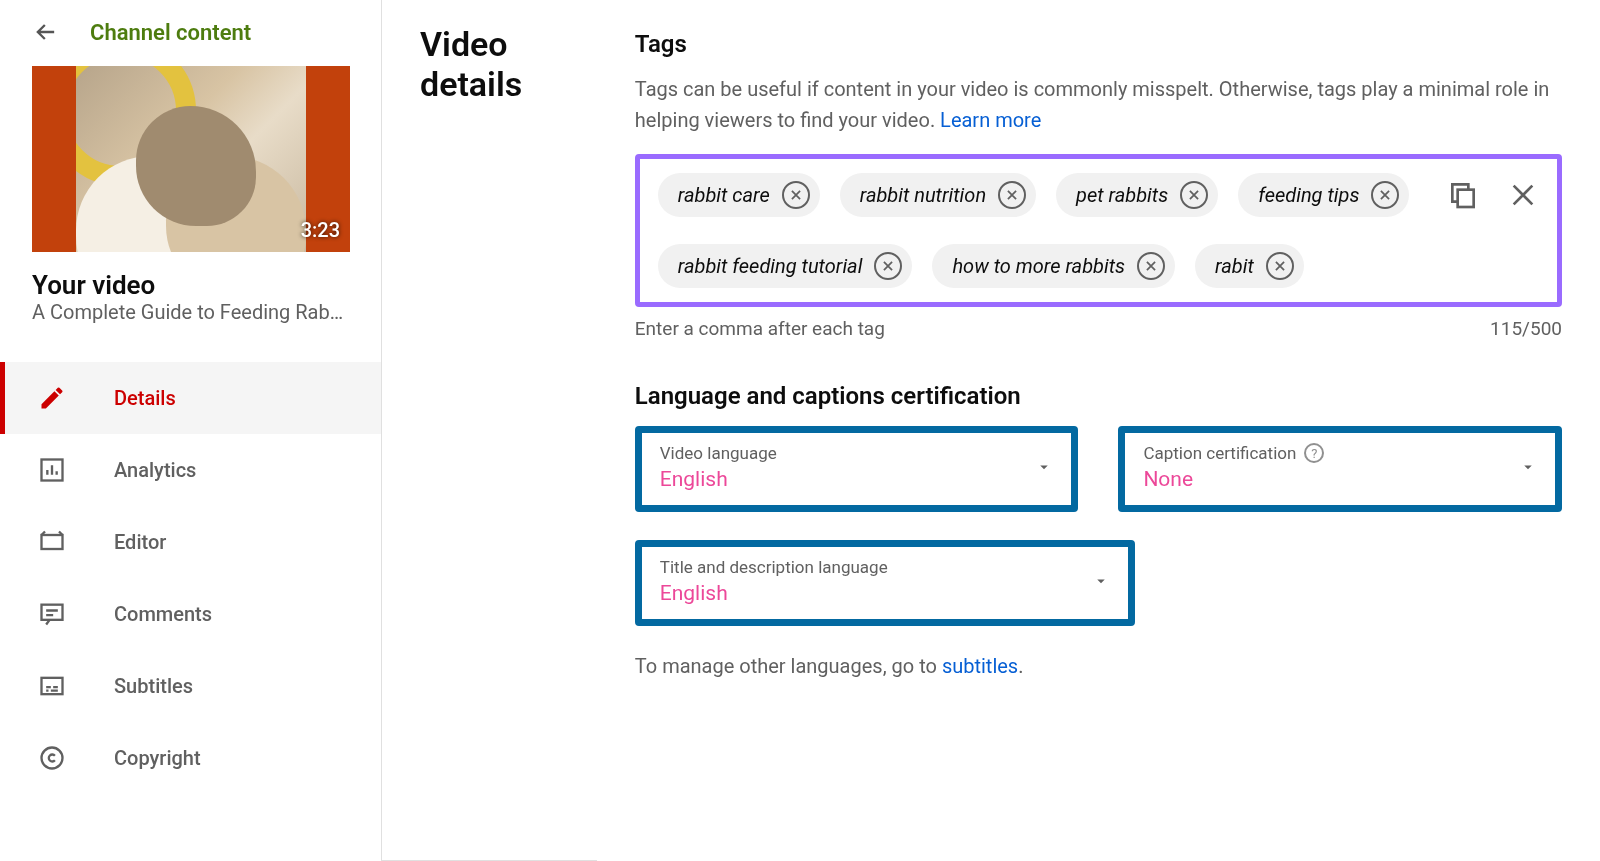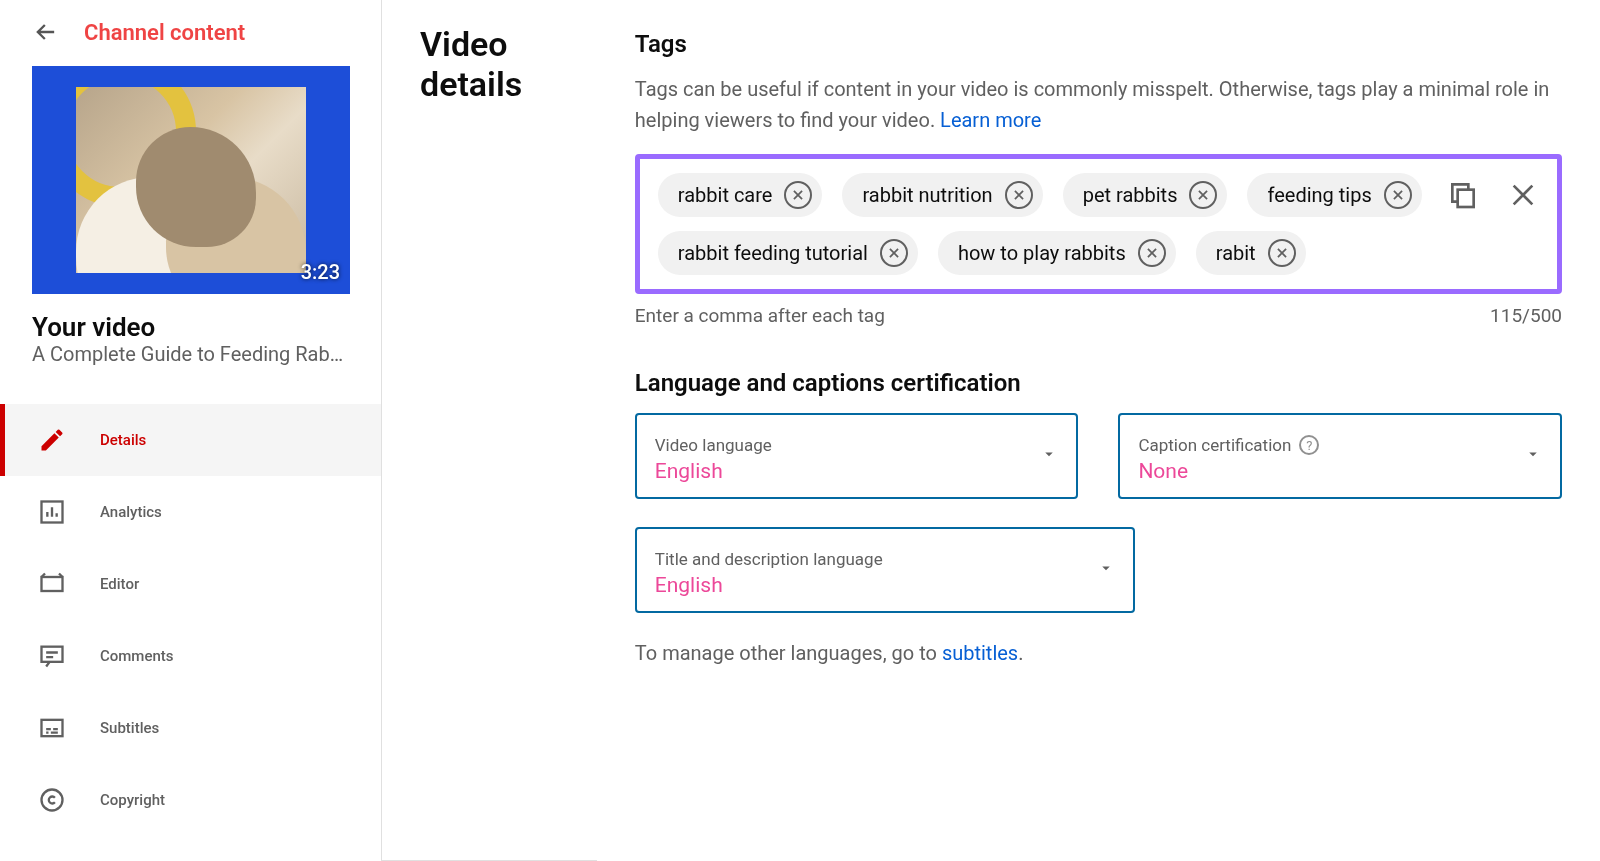--- a/index.html
+++ b/index.html
@@ -19,26 +19,26 @@
     flex-direction: column;
     padding-top: 18px;
   }
   .sidebar-header {
     display: flex;
     align-items: center;
     gap: 24px;
     padding: 0 32px 20px 32px;
   }
   .back-icon { width: 28px; height: 28px; color:#555; flex-shrink:0; }
-  .channel-title { font-size: 22px; font-weight: 600; color:#ef4444; }
+  .channel-title { font-size: 22px; font-weight: 600; color:#4d7c0f;margin-left:6px; }
   .thumbnail {
     margin: 0 32px 18px 32px;
     width: 318px;
-    height: 228px;
-    background: #1d4ed8;
+    height: 186px;
+    background: #c2410c;
     position: relative;
     display:flex;
     align-items:center;
     justify-content:center;
   }
   .thumb-img {
     width: 230px;
     height: 186px;
     background: linear-gradient(135deg,#b7a58b 0%, #d8c4a4 40%, #e8dcc8 60%, #c9b9a0 100%);
     position:relative;
@@ -66,23 +66,23 @@
     text-shadow: 0 0 4px rgba(0,0,0,.8);
   }
   .your-video { padding: 0 32px 10px 32px; }
   .your-video-label { font-size: 26px; font-weight: 600; margin-bottom: 0; }
   .your-video-title { font-size: 20px; color:#606060; white-space:nowrap; overflow:hidden; text-overflow:ellipsis; }
   .nav { margin-top: 28px; display:flex; flex-direction:column; }
   .nav-item {
     display:flex; align-items:center;
     height: 72px;
     padding: 0 32px 0 38px;
-    gap: 34px;
+    gap: 48px;
     cursor:pointer;
-    font-size: 15px;
+    font-size: 20px;
     font-weight: 500;
     color:#606060;
   }
   .nav-item.active {
     background:#f5f5f5;
     color:#c00;
     position:relative;
   }
   .nav-item.active::before{
     content:"";
@@ -116,22 +116,23 @@
     border: 5px solid #9a6bff;
     border-radius: 4px;
     padding: 14px 18px 14px 18px;
     display:flex;
     gap: 14px;
     align-items:flex-start;
     margin-bottom: 10px;
     max-width: 1040px;
   }
   .tags-wrap {
-    display:flex; flex-wrap:wrap; gap: 14px 20px;
+    display:flex; flex-wrap:wrap; gap: 27px 20px;
     flex:1;
+    font-style:italic;
   }
   .tag-chip {
     display:inline-flex; align-items:center;
     background:#f1f1f1;
     border-radius: 999px;
     padding: 8px 10px 8px 20px;
     font-size: 20px;
     color:#0d0d0d;
     gap: 12px;
   }
@@ -146,23 +147,23 @@
   }
   .tag-x svg { width:14px; height:14px; }
   .tags-actions { display:flex; gap: 28px; padding-top: 6px; }
   .icon-btn { width:32px; height:32px; color:#606060; cursor:pointer; }
 
   .tags-footer { display:flex; justify-content:space-between; max-width:1040px; font-size:19px; color:#606060; margin-bottom: 42px;}
 
   .lang-section-desc { font-size:20px; color:#606060; margin-bottom: 22px; }
   .selects-row { display:flex; gap: 40px; margin-bottom: 28px; max-width:1040px;}
   .select-box {
-    border:2px solid #0369a1;
+    border:7px solid #0369a1;
     border-radius:4px;
-    padding:20px 18px 14px 18px;
+    padding:10px 18px 14px 18px;
     width: 500px;
     position:relative;
     cursor:pointer;
   }
   .select-label { font-size:17px; color:#606060; margin-bottom:4px; display:flex; align-items:center; gap:8px;}
   .select-value { font-size:21px; color:#ec4899; }
   .select-caret {
     position:absolute; right:18px; top:50%; transform:translateY(-50%);
     color:#606060;
   }
@@ -296,21 +297,21 @@
           </span>
           <span class="tag-chip">
             <span>rabbit feeding tutorial</span>
             <span class="tag-x">
               <svg viewBox="0 0 24 24" fill="none" stroke="currentColor" stroke-width="3">
                 <path d="M5 5l14 14M19 5L5 19"></path>
               </svg>
             </span>
           </span>
           <span class="tag-chip">
-            <span>how to play rabbits</span>
+            <span>how to more rabbits</span>
             <span class="tag-x">
               <svg viewBox="0 0 24 24" fill="none" stroke="currentColor" stroke-width="3">
                 <path d="M5 5l14 14M19 5L5 19"></path>
               </svg>
             </span>
           </span>
           <span class="tag-chip">
             <span>rabit</span>
             <span class="tag-x">
               <svg viewBox="0 0 24 24" fill="none" stroke="currentColor" stroke-width="3">

